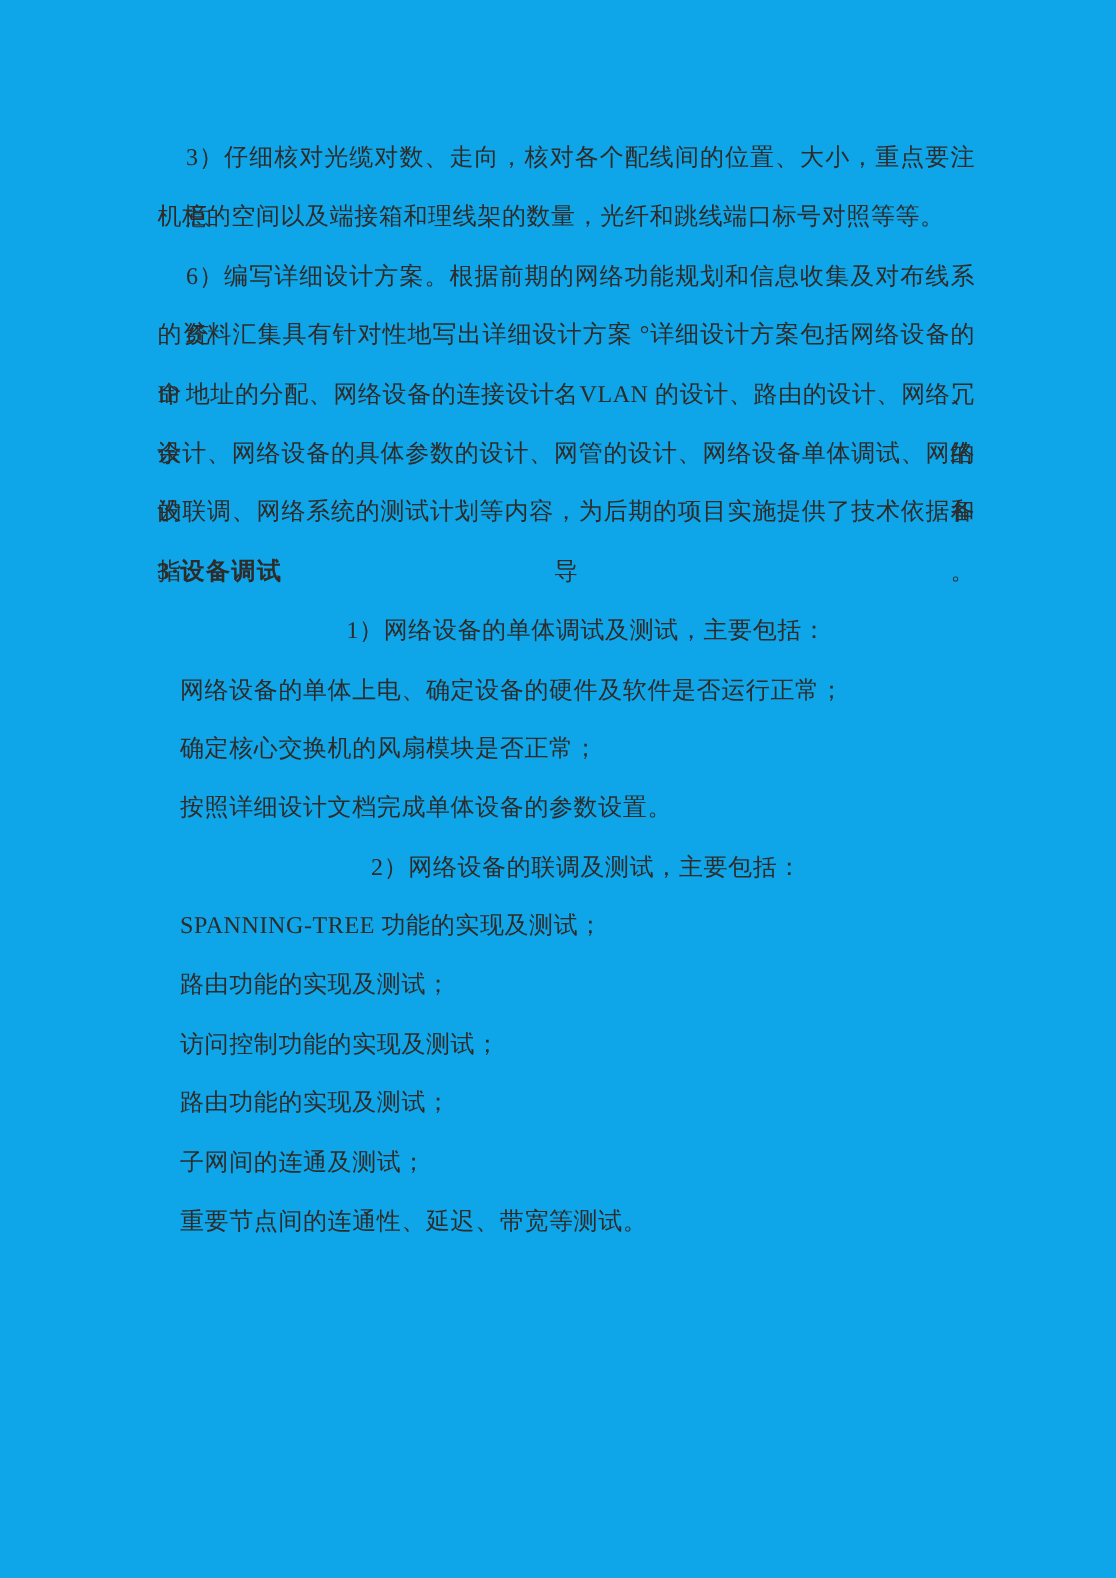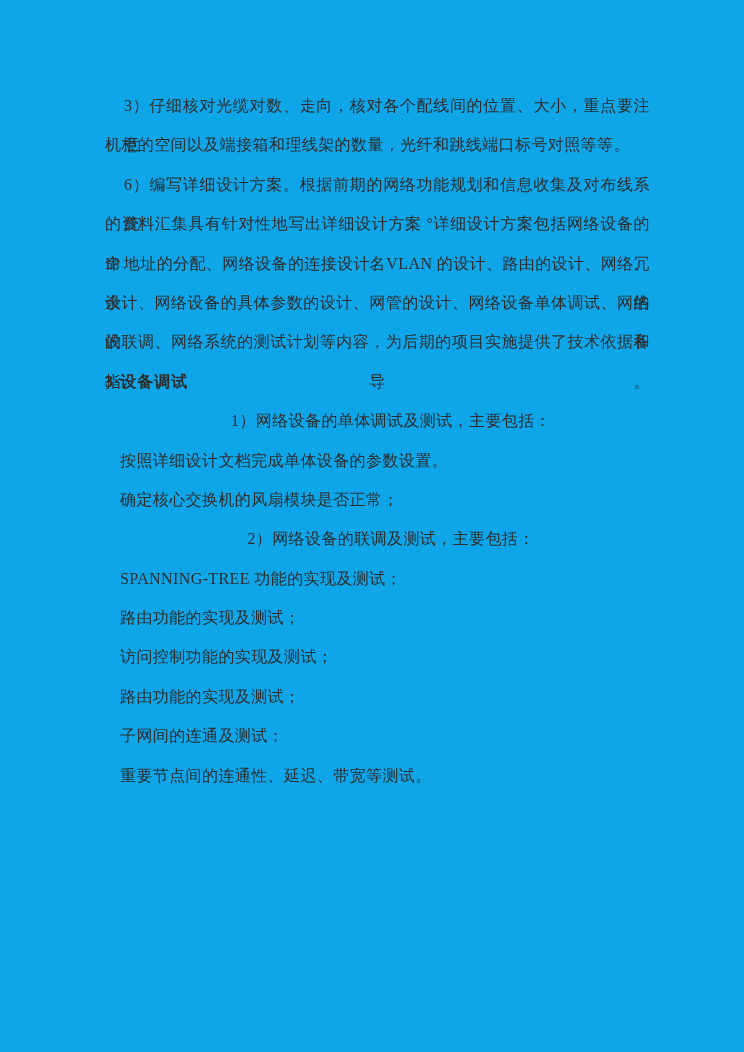--- a/index.html
+++ b/index.html
@@ -57,22 +57,23 @@
   <div class="textblock">
     <div class="line indent-p justify">3）仔细核对光缆对数、走向，核对各个配线间的位置、大小，重点要注意</div>
     <div class="line">机柜的空间以及端接箱和理线架的数量，光纤和跳线端口标号对照等等。</div>
     <div class="line indent-p justify">6）编写详细设计方案。根据前期的网络功能规划和信息收集及对布线系统</div>
     <div class="line justify">的资料汇集具有针对性地写出详细设计方案 °详细设计方案包括网络设备的命名、</div>
     <div class="line justify">IP 地址的分配、网络设备的连接设计、VLAN 的设计、路由的设计、网络冗余的</div>
     <div class="line justify">设计、网络设备的具体参数的设计、网管的设计、网络设备单体调试、网络设备</div>
     <div class="line justify">的联调、网络系统的测试计划等内容，为后期的项目实施提供了技术依据和指导。</div>
     <div class="line heading">3·设备调试</div>
     <div class="line indent-num">1）网络设备的单体调试及测试，主要包括：</div>
+    <div class="line indent-list">网络设备的单体上电、确定设备的硬件及软件是否运行正常；</div>
+    <div class="line indent-list">确定核心交换机的风扇模块是否正常；</div>
     <div class="line indent-list">按照详细设计文档完成单体设备的参数设置。</div>
-    <div class="line indent-list">确定核心交换机的风扇模块是否正常；</div>
     <div class="line indent-num">2）网络设备的联调及测试，主要包括：</div>
     <div class="line indent-list">SPANNING-TREE 功能的实现及测试；</div>
     <div class="line indent-list">路由功能的实现及测试；</div>
     <div class="line indent-list">访问控制功能的实现及测试；</div>
     <div class="line indent-list">路由功能的实现及测试；</div>
     <div class="line indent-list">子网间的连通及测试；</div>
     <div class="line indent-list">重要节点间的连通性、延迟、带宽等测试。</div>
   </div>
 </div>
 

